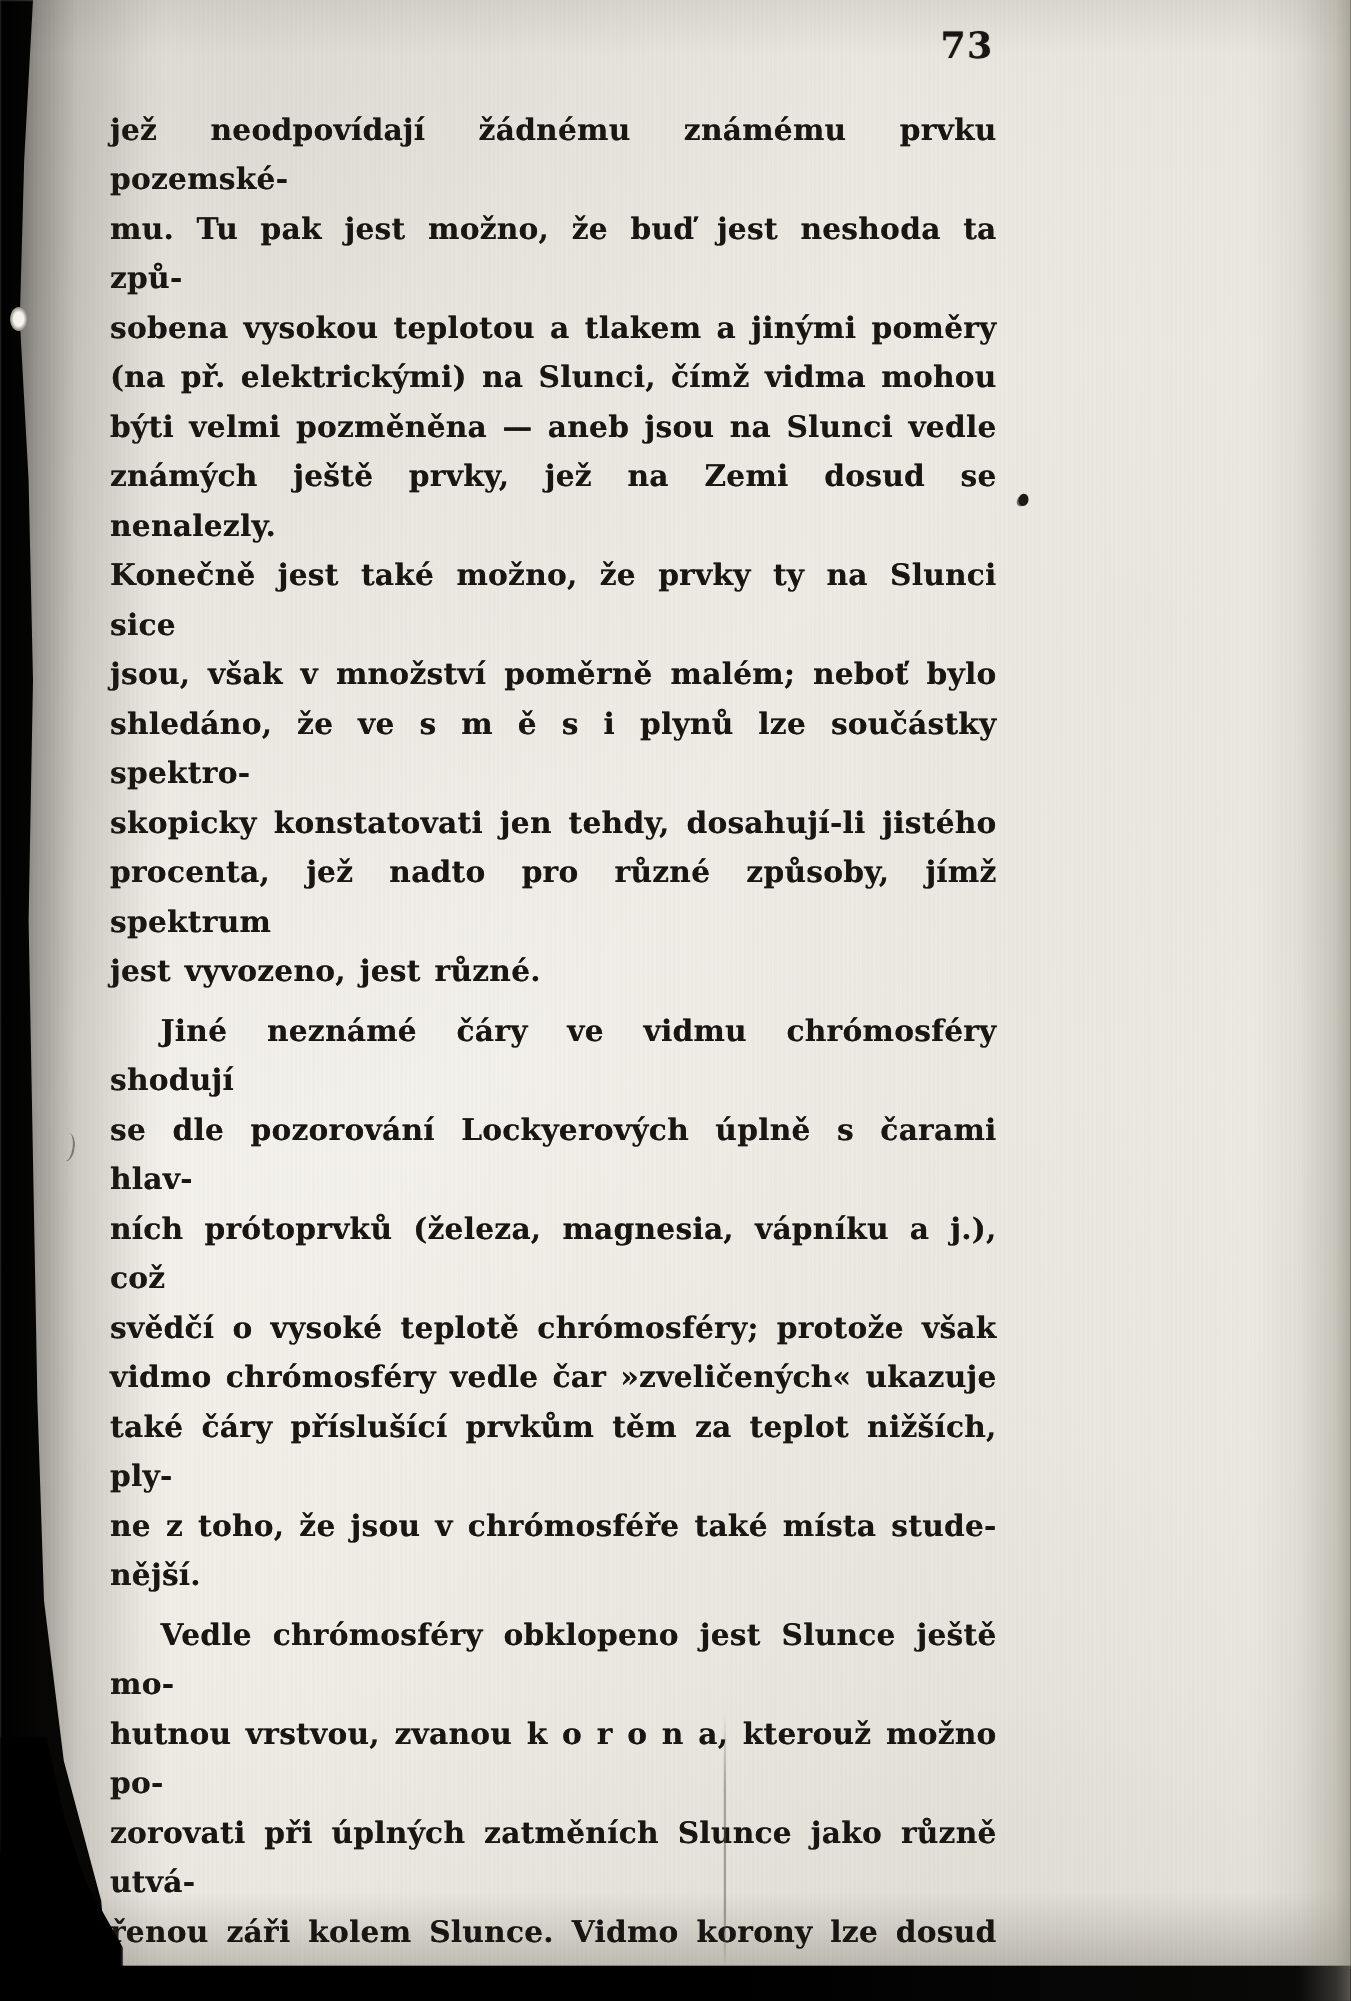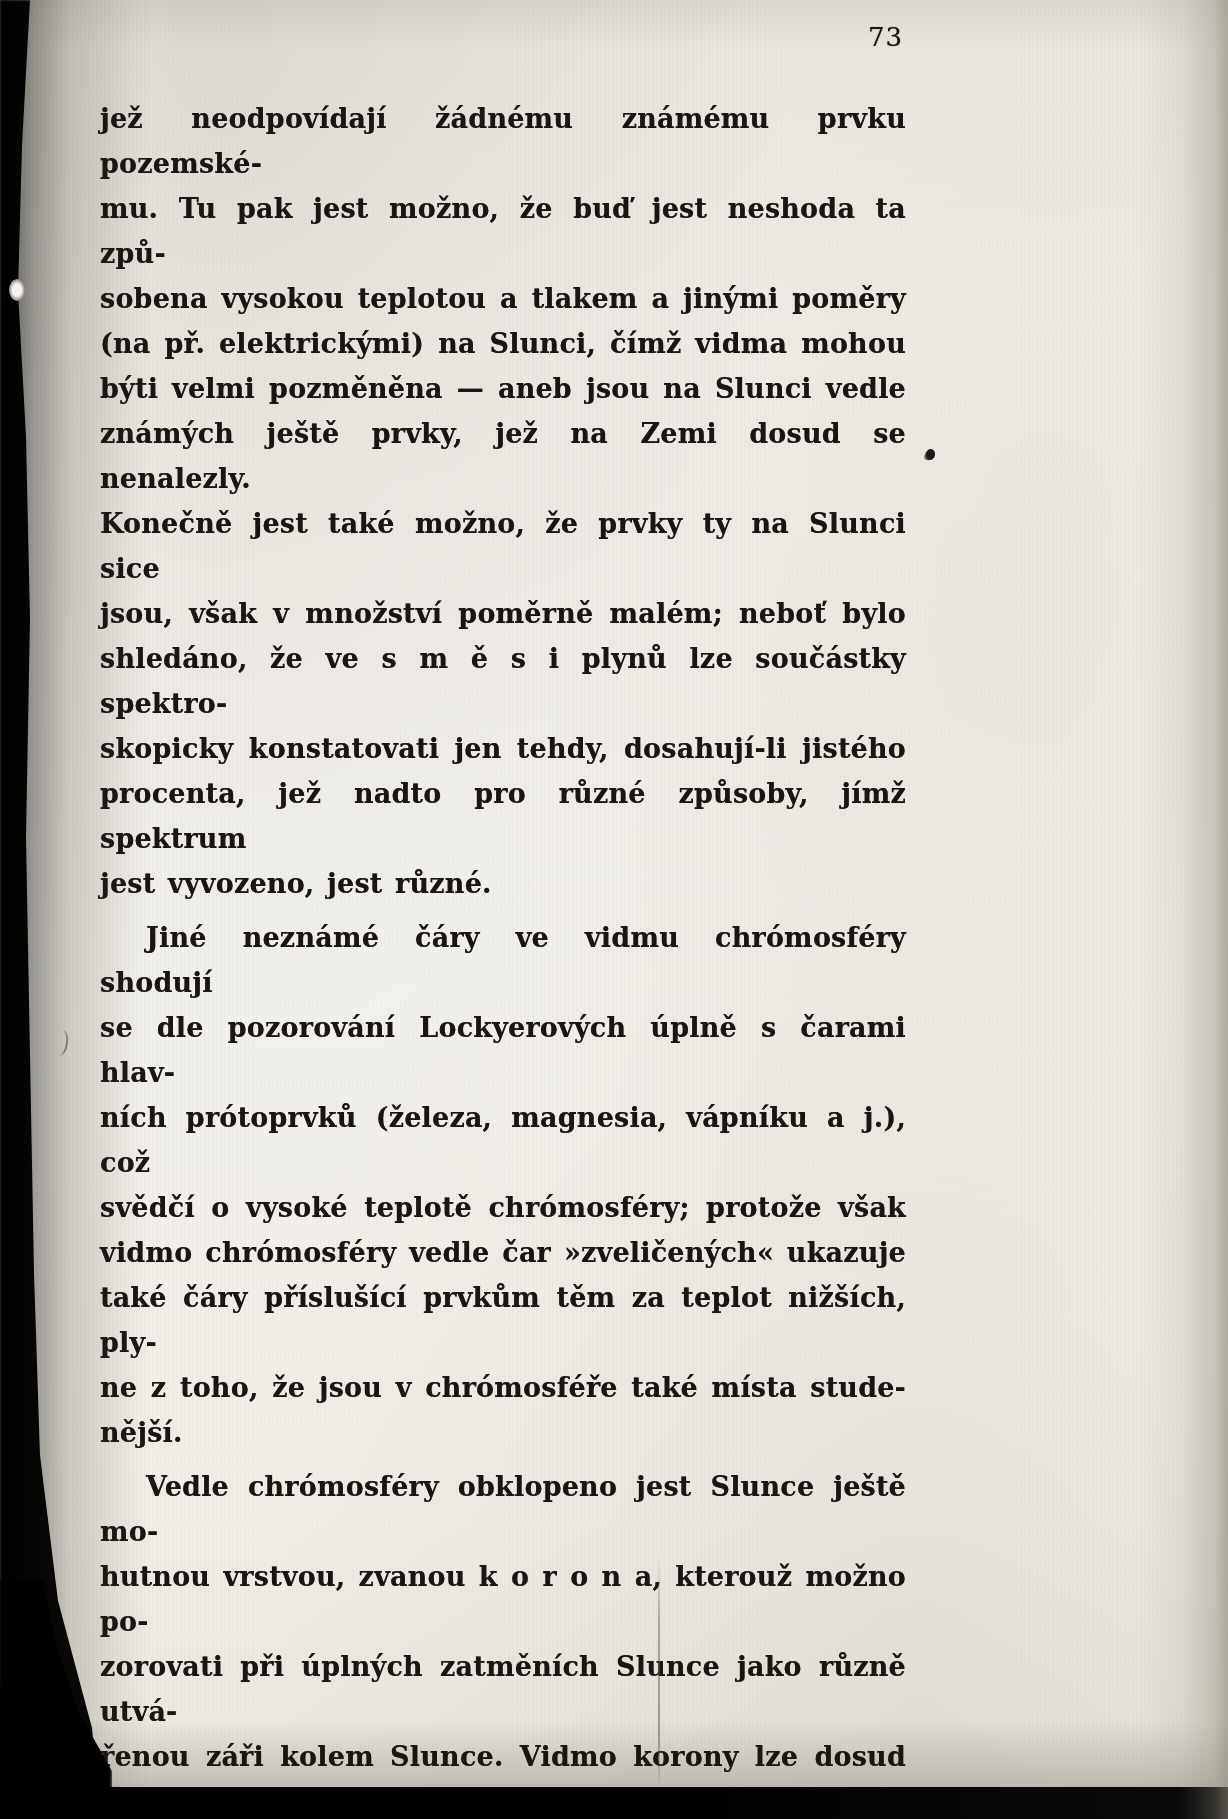--- a/index.html
+++ b/index.html
@@ -75,21 +75,21 @@
   }
   .margin-mark{
     position:absolute;left:56px;top:1030px;width:10px;height:26px;
     border-right:2px solid rgba(60,56,48,0.55);
     border-radius:0 60% 60% 0/0 50% 50% 0;
     transform:rotate(8deg);
   }
   
   .page-number{
     position:absolute;top:22px;right:325px;
-    font-size:26px;font-weight:400;color:#181613;
+    font-size:33px;font-weight:700;color:#181613;
     letter-spacing:1px;
     text-shadow:0 0 1px rgba(20,18,15,0.55);
   }
   .text-block{
     position:absolute;left:100px;top:96px;width:806px;
     color:#181512;
     font-size:27px;font-weight:700;line-height:45px;
     letter-spacing:0.2px;word-spacing:3px;
     text-shadow:0 0 0.5px rgba(25,22,18,0.6);
   }

